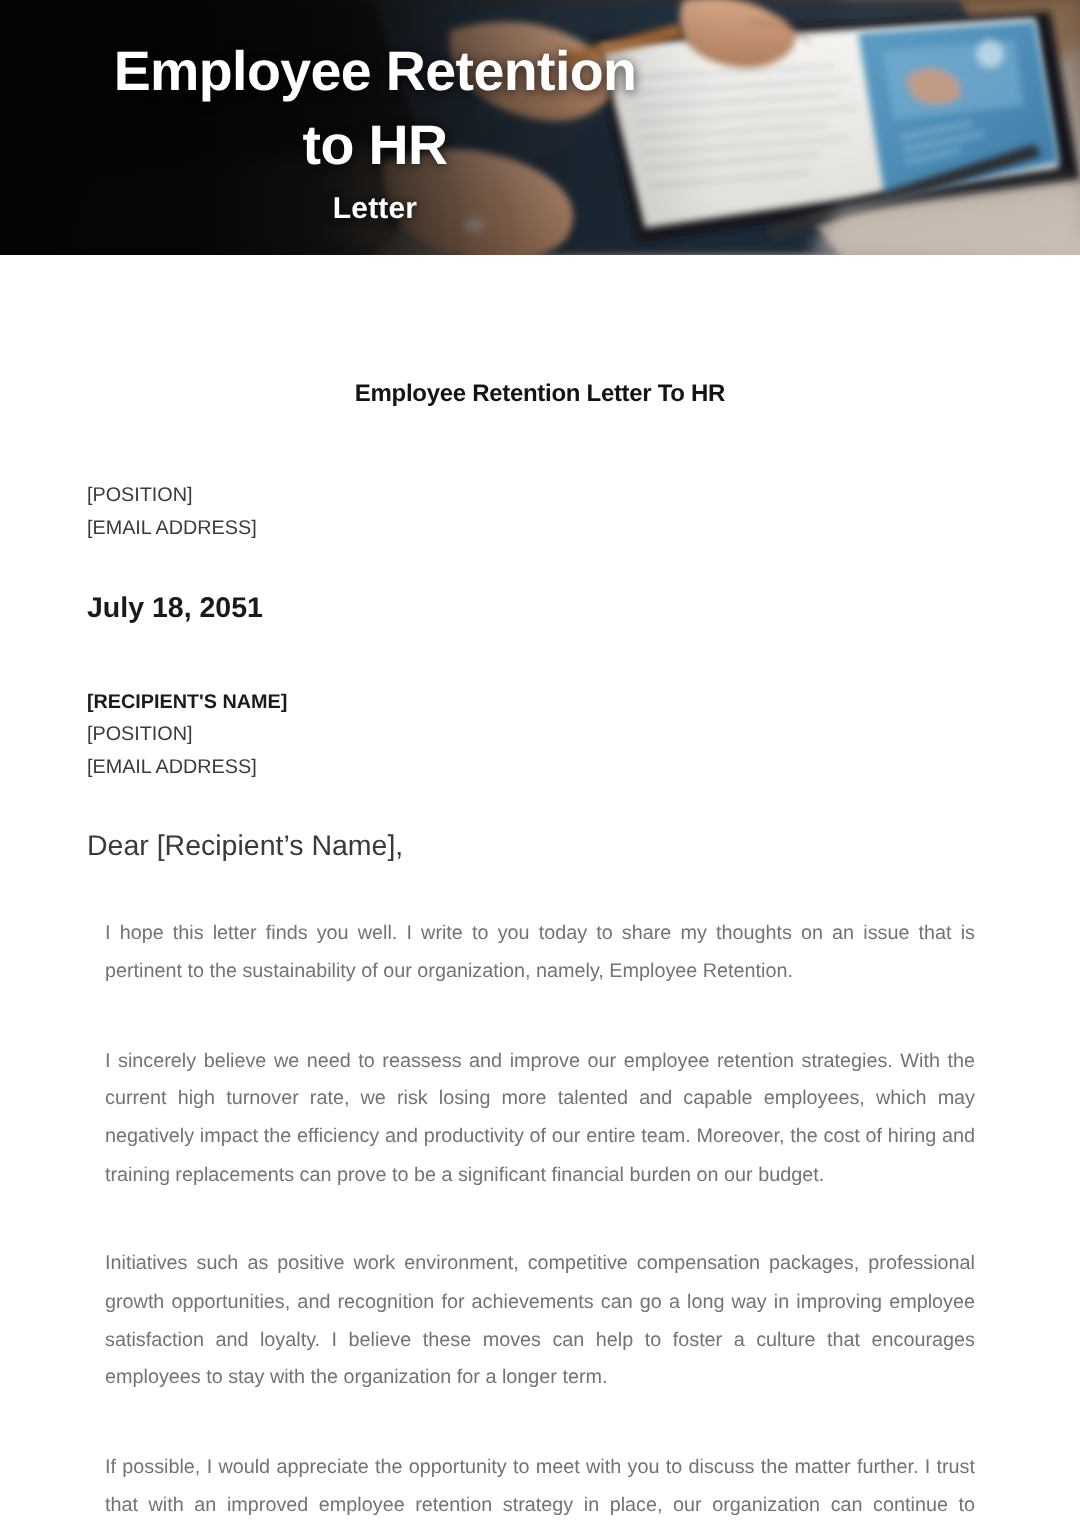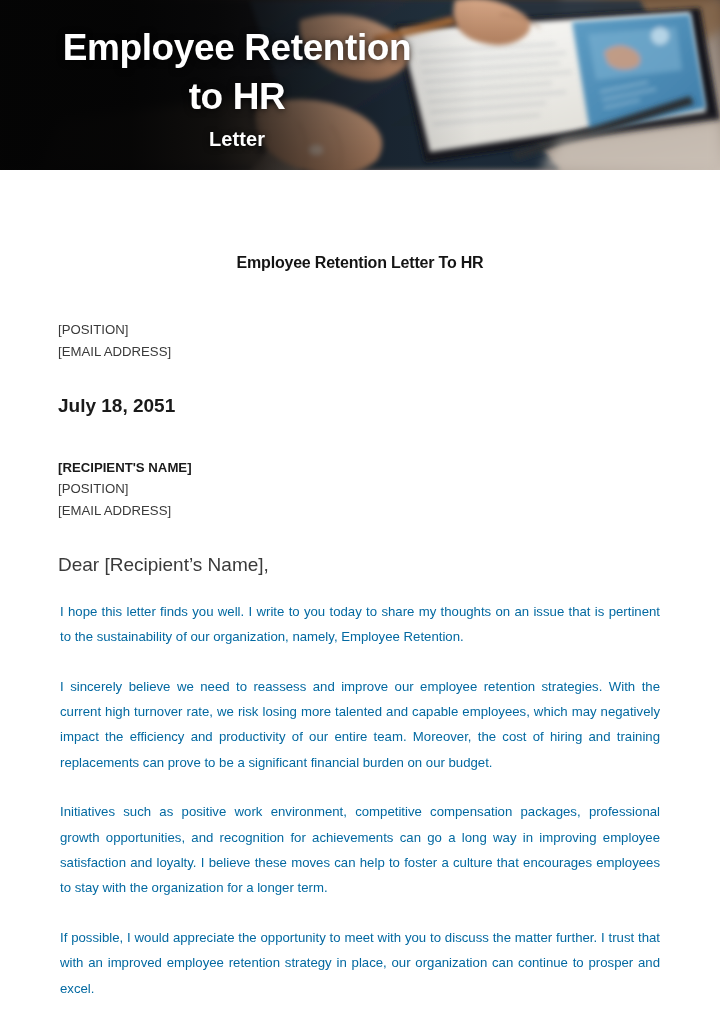--- a/index.html
+++ b/index.html
@@ -43,21 +43,21 @@
         rgba(4,4,4,0.97) 18%,
         rgba(6,6,6,0.88) 30%,
         rgba(10,10,10,0.55) 42%,
         rgba(12,12,12,0.18) 54%,
         rgba(12,12,12,0.02) 66%,
         rgba(12,12,12,0.00) 78%);
     pointer-events: none;
   }
   .banner-text {
     position: absolute;
-    left: 0;
+    left: 13px;
     top: 24px;
     width: 452px;
     text-align: center;
     z-index: 5;
     padding-left: 22px;
   }
   .banner-title {
     color: #ffffff;
     font-size: 37px;
     font-weight: 700;
@@ -115,23 +115,23 @@
   .salutation {
     font-size: 19px;
     line-height: 21.8px;
     color: #3a3a3a;
     margin: 0;
     padding-top: 32px;
   }
   .para {
     font-size: 13.2px;
     line-height: 25.4px;
-    color: #0369a1;
+    color: #737373;
     text-align: justify;
-    margin: 2px;
+    margin: 12px;
     padding-top: 22px;
   }
   .para.first { padding-top: 21px; }
 </style>
 </head>
 <body>
 
 <div class="banner">
 
   <div class="banner-photo">

